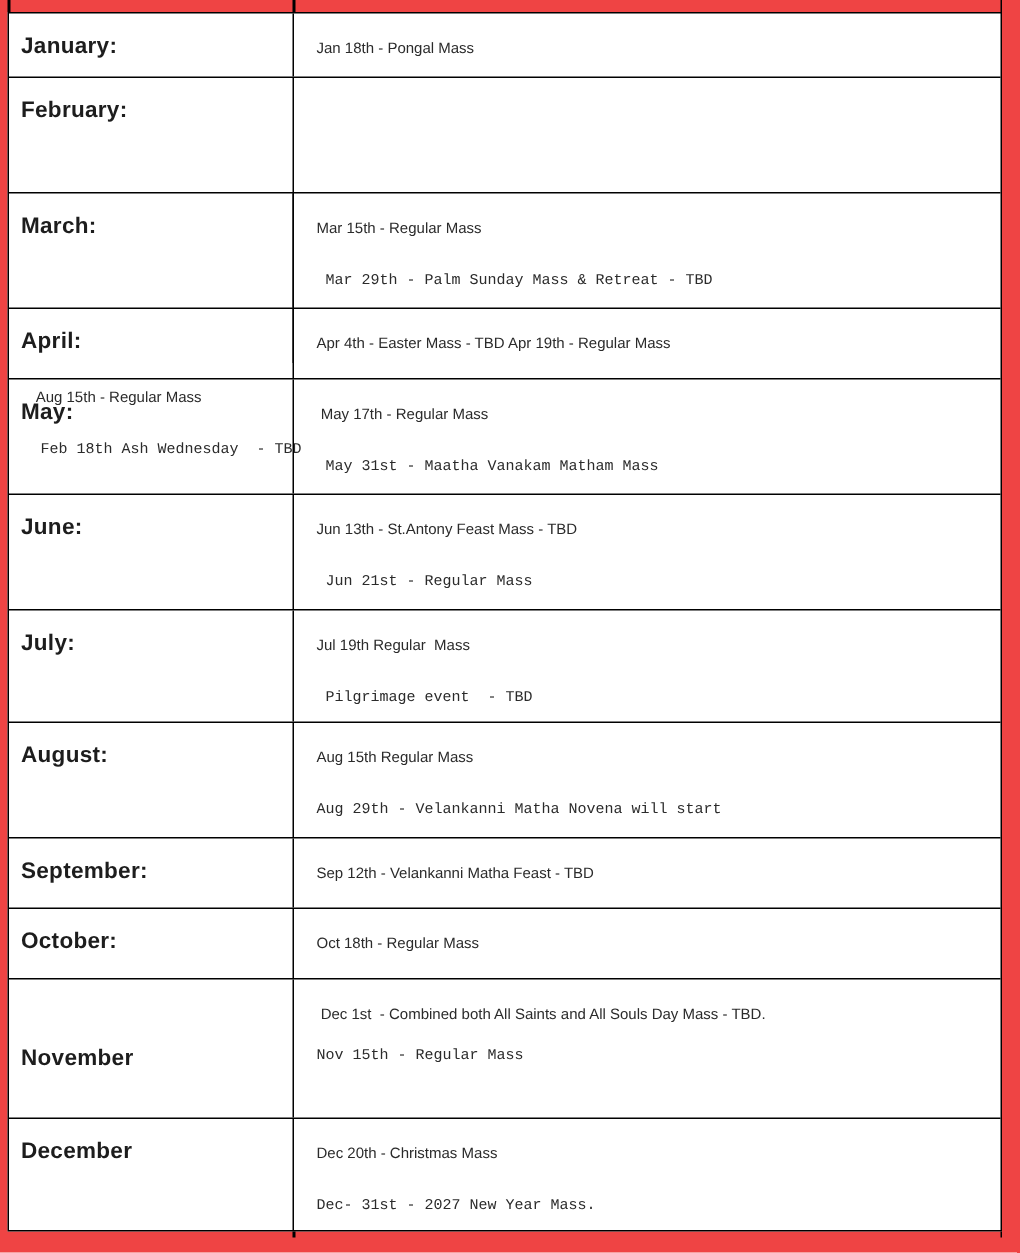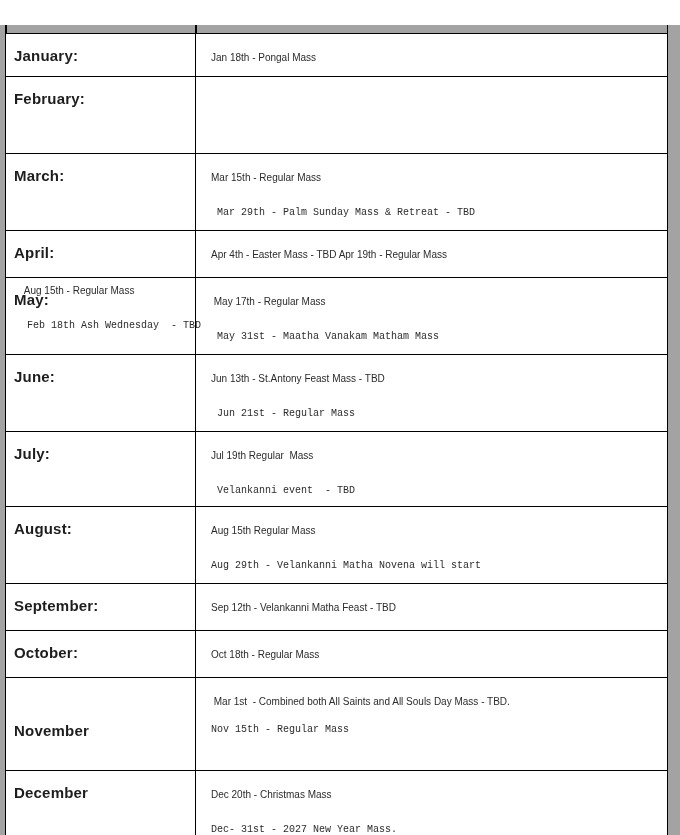--- a/index.html
+++ b/index.html
@@ -10,22 +10,21 @@
     width: 680px;
     height: 835px;
     background: #ffffff;
     font-family: "Liberation Sans", "DejaVu Sans", sans-serif;
     position: relative;
     overflow: hidden;
   }
   .page {
     position: absolute;
     inset: 0;
-    background: #a3a3a3;
-    margin-top: 25px;
+    background: #ef4444;
   }
   .tbl {
     position: absolute;
     left: 5px;
     top: 8px;
     width: 663px;
     box-sizing: border-box;
     border: 1.5px solid #000000;
     background: #ffffff;
   }
@@ -151,21 +150,21 @@
         <div class="line"> Jun 21st - Regular Mass</div>
       </div>
     </div>
 
     <div class="row r-jul">
       <div class="cell-month">
         <span>July:</span>
       </div>
       <div class="cell-events">
         <div class="line">Jul 19th Regular  Mass</div>
-        <div class="line"> Velankanni event  - TBD</div>
+        <div class="line"> Pilgrimage event  - TBD</div>
       </div>
     </div>
 
     <div class="row r-aug">
       <div class="cell-month">
         <span>August:</span>
       </div>
       <div class="cell-events">
         <div class="line">Aug 15th Regular Mass</div>
         <div class="line">Aug 29th - Velankanni Matha Novena will start</div>
@@ -188,21 +187,21 @@
       <div class="cell-events">
         <div class="line">Oct 18th - Regular Mass</div>
       </div>
     </div>
 
     <div class="row r-nov">
       <div class="cell-month low">
         <span>November</span>
       </div>
       <div class="cell-events compact">
-        <div class="line"> Mar 1st  - Combined both All Saints and All Souls Day Mass - TBD.</div>
+        <div class="line"> Dec 1st  - Combined both All Saints and All Souls Day Mass - TBD.</div>
         <div class="line">Nov 15th - Regular Mass</div>
       </div>
     </div>
 
     <div class="row r-dec">
       <div class="cell-month">
         <span>December</span>
       </div>
       <div class="cell-events">
         <div class="line">Dec 20th - Christmas Mass</div>

